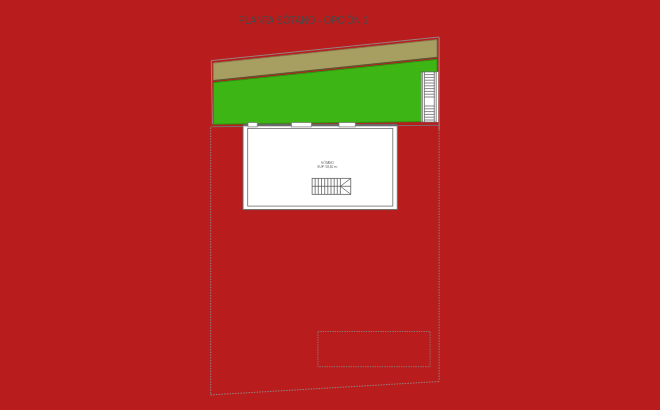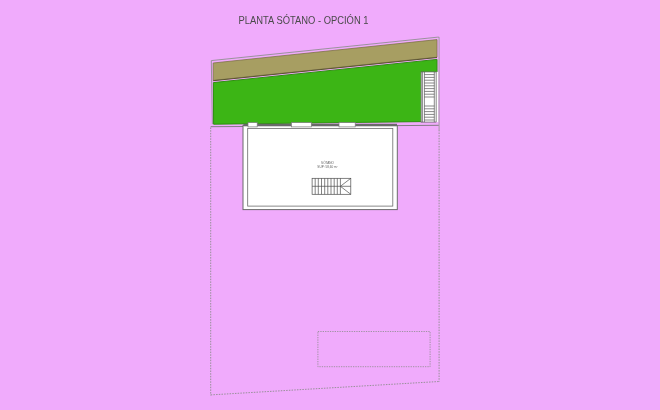--- a/index.html
+++ b/index.html
@@ -1,16 +1,16 @@
 <!DOCTYPE html>
 <html><head>
 <meta charset="utf-8">
 <style>
   html,body{margin:0;padding:0;background:#ffffff;}
-  .page{position:relative;width:660px;height:410px;background:#f0abfc;overflow:hidden;
+  .page{position:relative;width:660px;height:410px;background:#b91c1c;overflow:hidden;
         font-family:"Liberation Sans", sans-serif;}
 </style>
 </head>
 <body>
 <div class="page">
 <svg width="660" height="410" viewBox="0 0 660 410" xmlns="http://www.w3.org/2000/svg">
 
   <text x="238.5" y="23.9" font-family="Liberation Sans, sans-serif" font-size="10.8" textLength="130" lengthAdjust="spacingAndGlyphs" fill="#4a4a4a">PLANTA SÓTANO - OPCIÓN 1</text>
 
   <path d="M 212.4,124.2 L 211.3,60.6 L 437.3,37.2 L 439.1,37.2" fill="none" stroke="#909090" stroke-width="0.9"></path>

